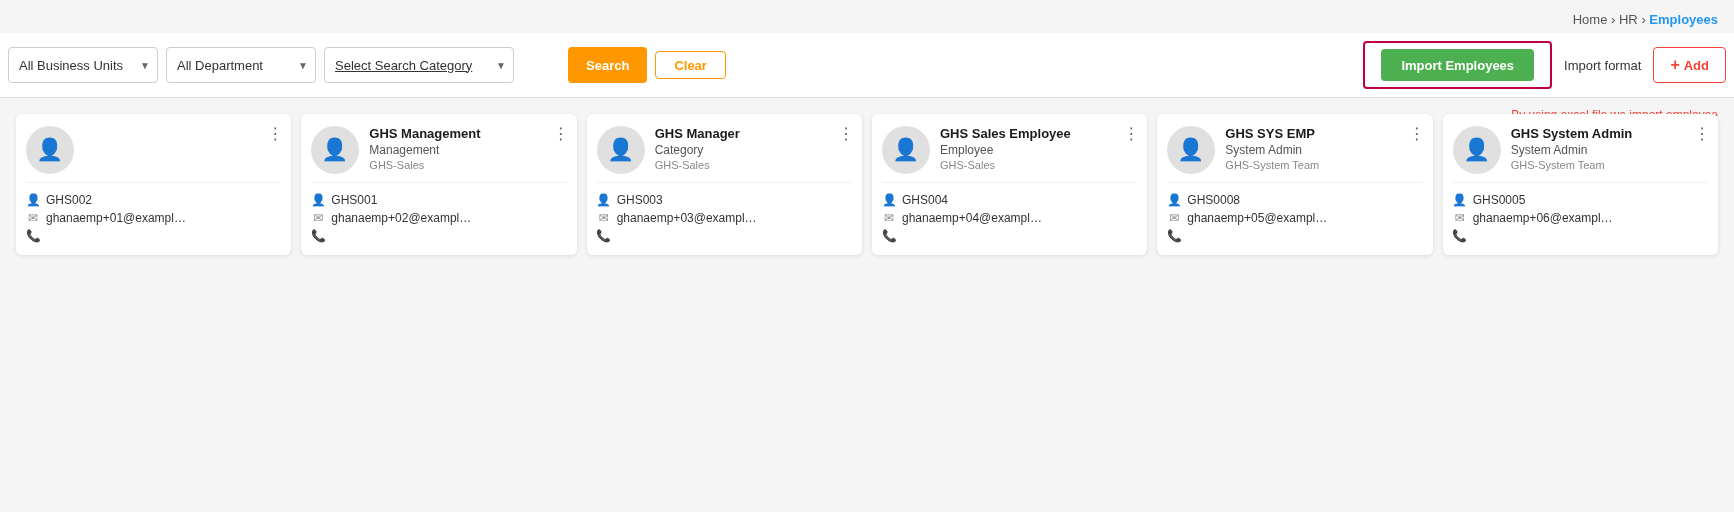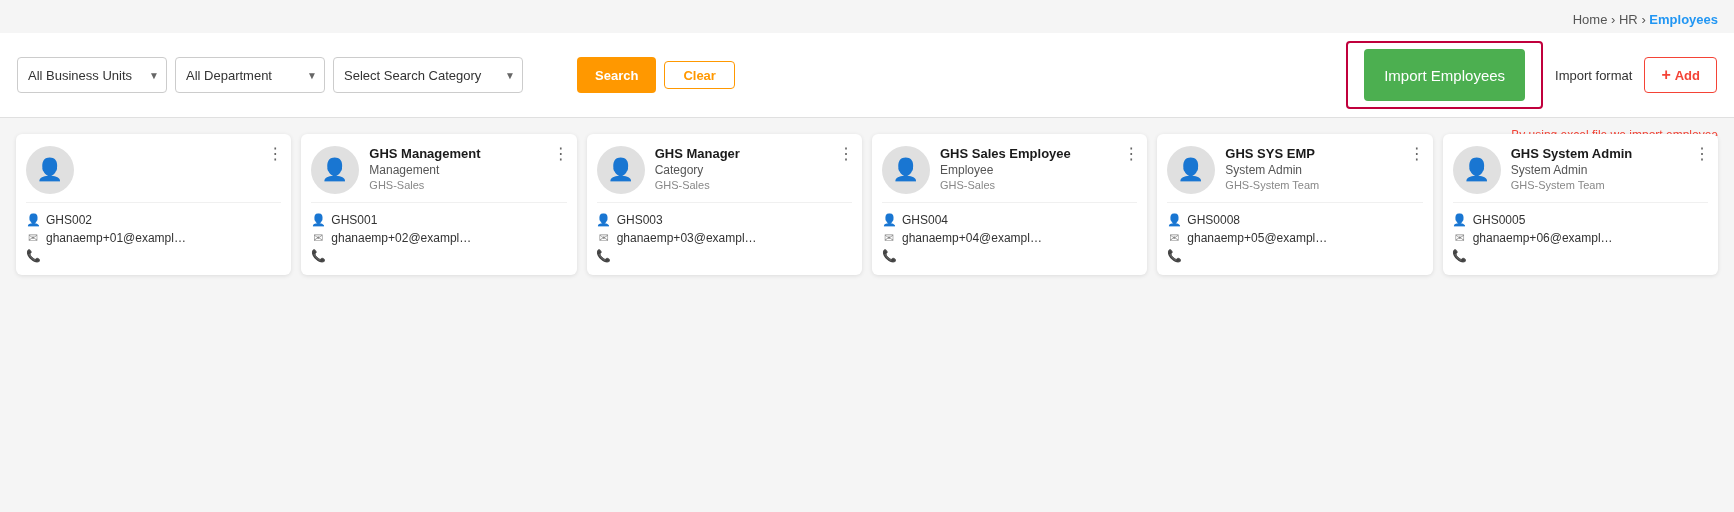--- a/index.html
+++ b/index.html
@@ -10,21 +10,21 @@
       font-size: 13px;
       color: #555;
       text-align: right;
     }
     .breadcrumb a { color: #555; text-decoration: none; }
     .breadcrumb .active { color: #2196F3; font-weight: 600; }
 
     .toolbar {
       display: flex;
       align-items: center;
-      padding: 8px 17px;
+      padding: 8px 8px;
       gap: 8px;
       background: #fff;
       border-bottom: 1px solid #e0e0e0;
     }
 
     .toolbar select, .toolbar .select-box {
       height: 36px;
       border: 1px solid #ccc;
       border-radius: 4px;
       padding: 0 30px 0 10px;
@@ -86,29 +86,29 @@
     }
 
     .import-box {
       border: 2px solid #c0003c;
       border-radius: 4px;
       padding: 6px 16px;
       display: flex;
       align-items: center;
     }
     .btn-import {
-      height: 52px;
+      height: 32px;
       padding: 0 20px;
       background: #4CAF50;
       color: #fff;
       border: none;
       border-radius: 4px;
       cursor: pointer;
-      font-size: 15px;
-      font-weight: 400;
+      font-size: 13px;
+      font-weight: 700;
     }
 
     .import-format-link {
       font-size: 13px;
       color: #333;
       cursor: pointer;
       text-decoration: none;
       text-align: center;
     }
 
@@ -241,21 +241,21 @@
   </div>
 
   <div class="select-wrapper">
     <select>
       <option>All Department</option>
     </select>
     <span class="chevron">▼</span>
   </div>
 
   <div class="select-wrapper">
-    <select style="min-width:190px;">
+    <select style="min-width:190px;text-decoration:underline;">
       <option>Select Search Category</option>
     </select>
     <span class="chevron">▼</span>
   </div>
 
   <button class="btn-search">Search</button>
   <button class="btn-clear">Clear</button>
 
   <div class="toolbar-right">
     <div class="import-box">

